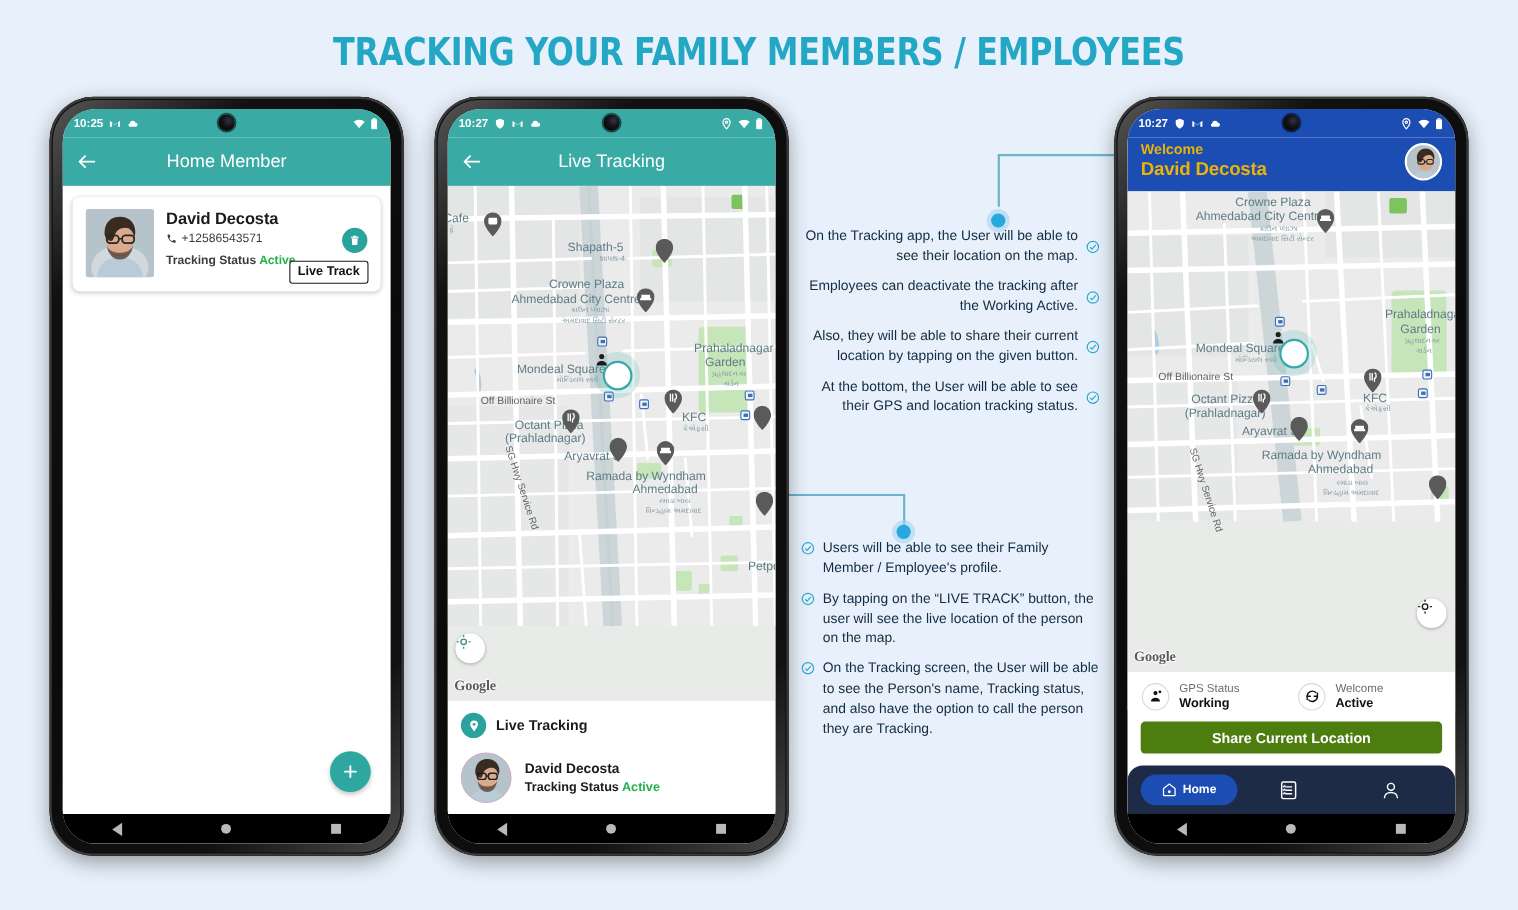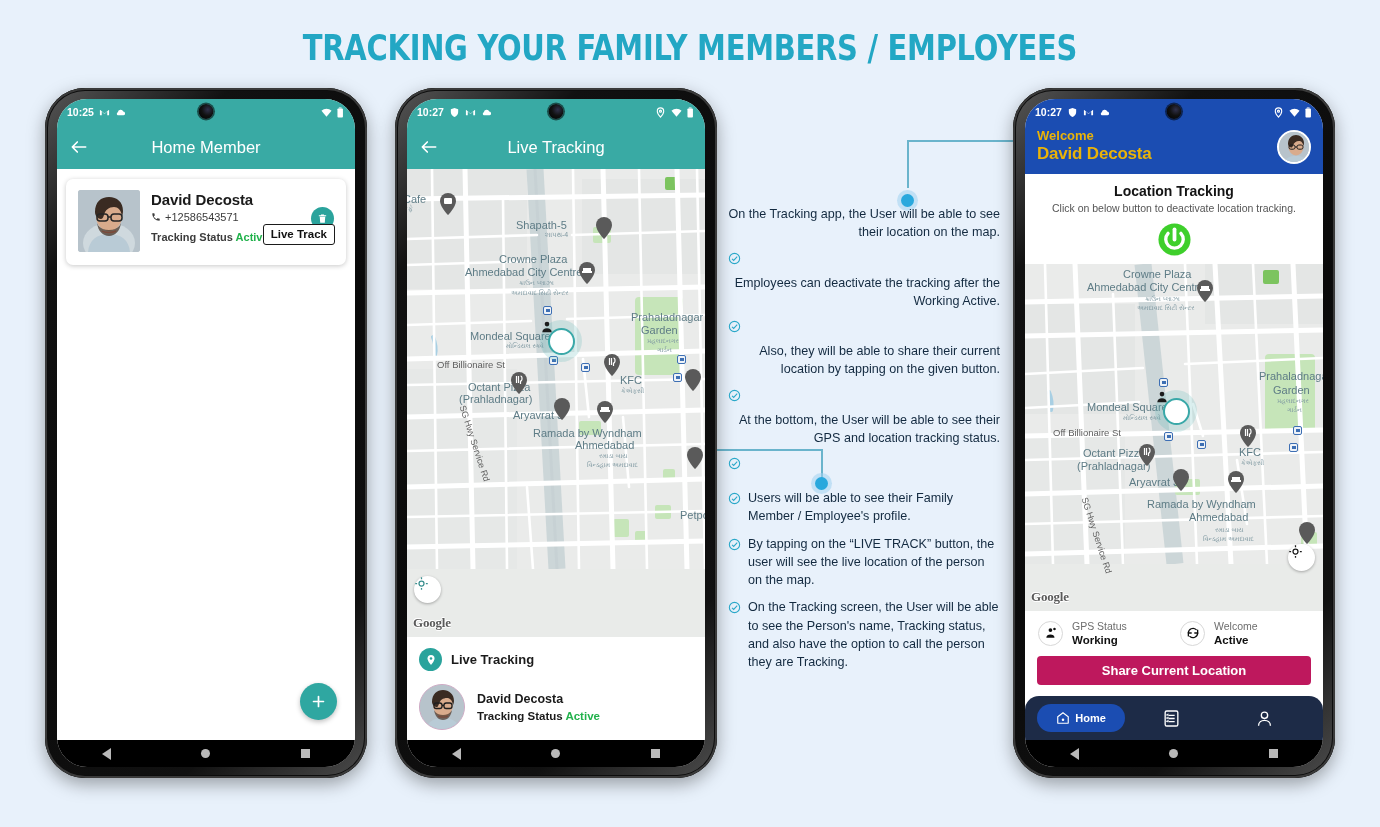--- a/index.html
+++ b/index.html
@@ -121,21 +121,21 @@
   .m-status { font-size: 11px; color: #3c3c3c; margin-top: 8px; font-weight: bold;}
   .m-status .active { color: #22b24c; }
   .del-btn {
     position: absolute; right: 12px; top: 28px;
     width: 23px; height: 23px; border-radius: 50%;
     background: #2aa39c;
     display: flex; align-items: center; justify-content: center;
     cursor: pointer;
   }
   .live-track-btn {
-    position: absolute; right: 11px; bottom: 20px;
+    position: absolute; right: 11px; bottom: 7px;
     border: 1.4px solid #1b1b1b;
     border-radius: 3px;
     background: #fff;
     padding: 3px 7px 4px 7px;
     font-size: 11.5px; font-weight: bold; color: #111;
     cursor: pointer;
   }
   .fab {
     position: absolute; right: 18px; bottom: 20px;
     width: 37px; height: 37px; border-radius: 50%;
@@ -250,21 +250,21 @@
     width: 25px; height: 25px; border-radius: 50%;
     border: 1px solid #d8d8d8;
     display: flex; align-items: center; justify-content: center;
     flex: 0 0 25px;
   }
   .p3-stat-lbl { font-size: 10.5px; color: #6d6d6d; }
   .p3-stat-val { font-size: 11.5px; font-weight: bold; color: #111; margin-top: 2px; }
   .share-btn {
     margin: 10px 12px 11px 12px;
     height: 29px; border-radius: 4px;
-    background: #be185d; color: #fff;
+    background: #4d7c0f; color: #fff;
     display: flex; align-items: center; justify-content: center;
     font-size: 13px; font-weight: bold;
     flex: 0 0 auto;
     cursor: pointer;
   }
   .bottom-nav {
     background: #1d2b47;
     border-radius: 14px 14px 0 0;
     height: 44px;
     display: flex; align-items: center;
@@ -284,21 +284,21 @@
     font-size: 12.6px;
     color: #132a40;
     line-height: 1.45;
     display: flex;
     gap: 7px;
     margin-bottom: 9px;
   }
   .ann .tx { flex: 1; }
   .chk { flex: 0 0 13px; width: 13px; height: 13px; margin-top: 3px; }
   #ann-top { left: 728px; top: 205px; width: 272px; }
-  #ann-top p { flex-direction: column; }
+  #ann-top p { flex-direction: row; align-items: center; }
   #ann-top .tx { text-align: right; }
   #ann-bot { left: 728px; top: 489px; width: 272px; }
   #ann-bot .tx { text-align: left; }
   .dot {
     position: absolute;
     width: 13px; height: 13px; border-radius: 50%;
     background: #29a8dd;
     box-shadow: 0 0 0 4px rgba(160,210,240,0.55);
   }
   .conn { position: absolute; }
@@ -718,33 +718,20 @@
           <path d="M4 34c1-7 5-10 13-10s12 3 13 10z" fill="#b9cbd6"></path>
           <ellipse cx="17" cy="15" rx="7.5" ry="8.5" fill="#d9ab8c"></ellipse>
           <path d="M9 12c0-6 4-9 8-9s8 3 8 8c0 1.5-.6 3-.6 3-.8-4-2.4-5-4.4-5-3 0-5 1.5-6 4.5-.6 1.5-.8 2-1.5 2-1.5 0-3.5-1.5-3.5-3.5z" fill="#3a2b22"></path>
           <rect x="10" y="13" width="6" height="4.2" rx="1.8" fill="none" stroke="#1f1f1f" stroke-width="1"></rect>
           <rect x="18" y="13" width="6" height="4.2" rx="1.8" fill="none" stroke="#1f1f1f" stroke-width="1"></rect>
           <path d="M16 15h2" stroke="#1f1f1f" stroke-width="1"></path>
         </svg>
       </div>
     </div>
 
-    <div style="background:#fff; flex:0 0 auto;">
-      <div class="p3-lt-title">Location Tracking</div>
-      <div class="p3-lt-sub">Click on below button to deactivate location tracking.</div>
-      <div class="power-wrap">
-        <span style="display:inline-flex;cursor:pointer">
-          <svg width="35" height="35" viewBox="0 0 24 24">
-              <circle cx="12" cy="12" r="11" fill="#3ecf2b"></circle>
-              <path d="M12 5v7" stroke="#fff" stroke-width="2.6" stroke-linecap="round"></path>
-              <path d="M7.6 7.8a6 6 0 108.8 0" stroke="#fff" stroke-width="2.3" fill="none" stroke-linecap="round"></path>
-            </svg>
-        </span>
-      </div>
-    </div>
 
     <div class="map" id="map3" style="flex:1">
       <svg width="298" height="300" viewBox="0 0 298 300">
         <rect width="298" height="300" fill="#eaebea"></rect>
         <rect x="0" y="40" width="110" height="110" fill="#e4e6e5"></rect>
         <rect x="0" y="170" width="100" height="130" fill="#e6e8e7"></rect>
         <rect x="180" y="0" width="120" height="60" fill="#e4e6e5"></rect>
         <path d="M118 0 L150 300" stroke="#ccd6d8" stroke-width="17" fill="none"></path>
         <rect x="240" y="90" width="50" height="78" rx="4" fill="#c6e5b9"></rect>
         <rect x="238" y="6" width="16" height="14" rx="2" fill="#7cc45f"></rect>

